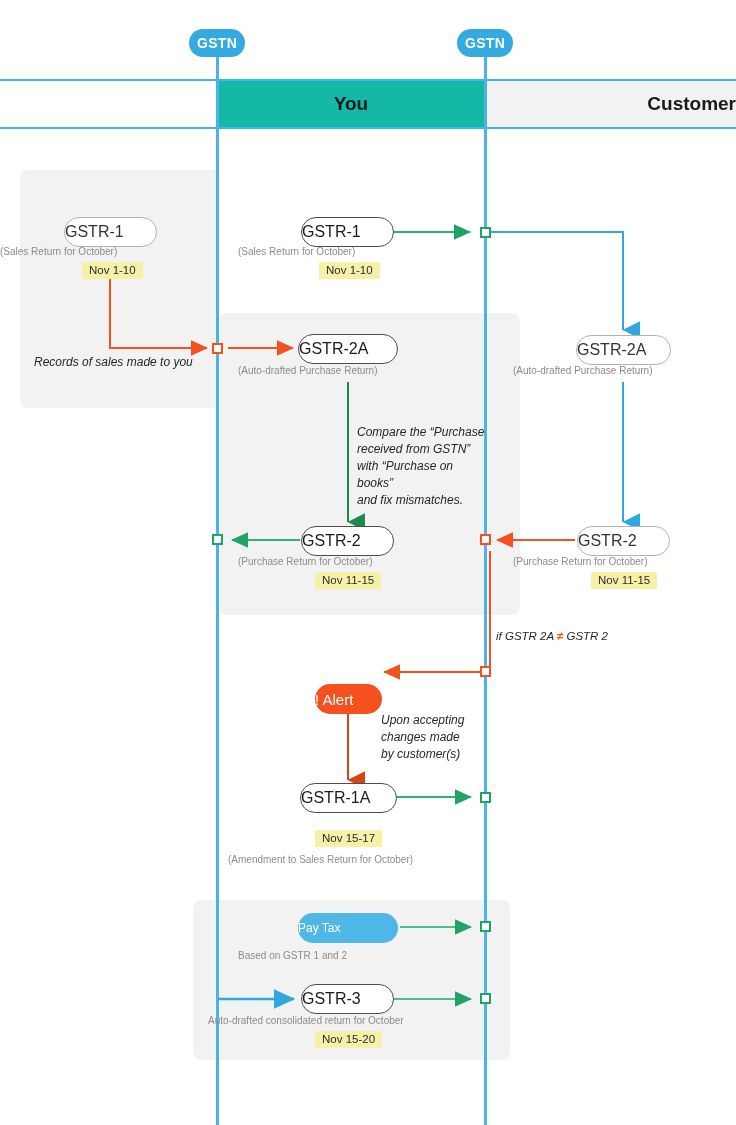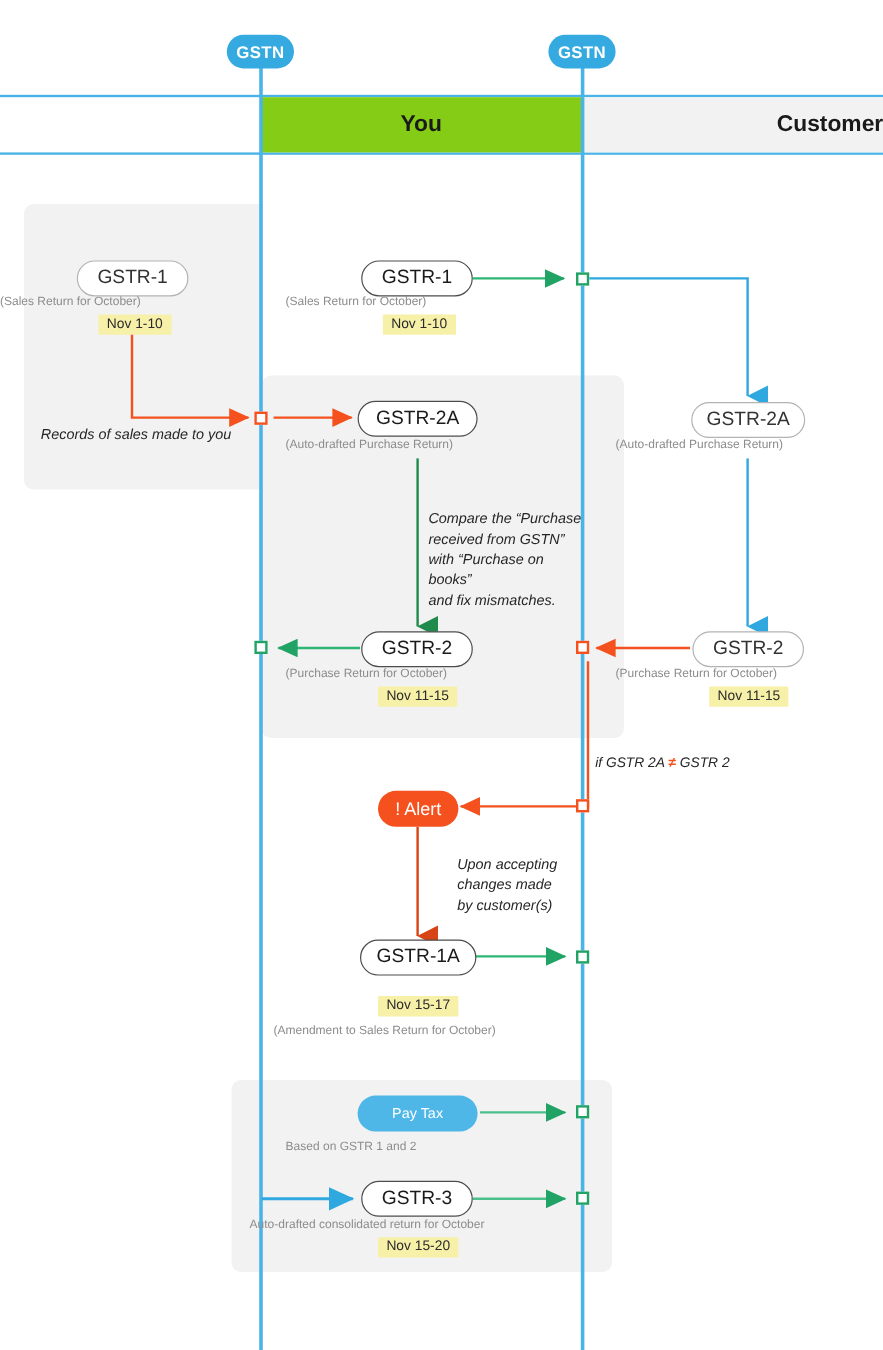--- a/index.html
+++ b/index.html
@@ -35,21 +35,21 @@
     height: 46px;
     display: flex;
     align-items: center;
     justify-content: center;
     font-size: 19px;
     font-weight: bold;
     color: #1a1a1a;
   }
   .lane-cell.shaded { background: #f2f2f2; }
   .lane-vendor   { left: 0;     width: 217px; }
-  .lane-you      { left: 217px; width: 268px; background: #84cc16; }
+  .lane-you      { left: 217px; width: 268px; background: #14b8a6; }
   .lane-customer { left: 485px; width: 251px; justify-content: flex-end; }
 
   
   .panel {
     position: absolute;
     background: #f2f2f2;
     border-radius: 8px;
   }
   .panel-vendor { left: 20px;  top: 170px; width: 199px; height: 238px; border-radius: 8px 0 0 8px; }
   .panel-middle { left: 218px; top: 313px; width: 302px; height: 302px; }
@@ -83,33 +83,34 @@
   .gstn-right { left: 457px; top: 29px; }
 
   
   .node {
     position: absolute;
     box-sizing: border-box;
     height: 30px;
     border-radius: 15px;
     display: flex;
     align-items: center;
-    justify-content: center;
+    justify-content: flex-start;
     font-size: 16px;
     color: #1a1a1a;
     background: #ffffff;
     border: 1.6px solid #4d4d4d;
     white-space: nowrap;
   }
   .node.faded { border-color: #b3b3b3; color: #333333; }
   .node.alert {
     background: #f4511e;
     border: none;
     color: #ffffff;
     font-size: 15px;
+    margin-top: 25px;
   }
   .node.paytax {
     background: #4fb6e8;
     border: none;
     color: #ffffff;
     font-size: 12px;
   }
 
   .caption {
     position: absolute;

